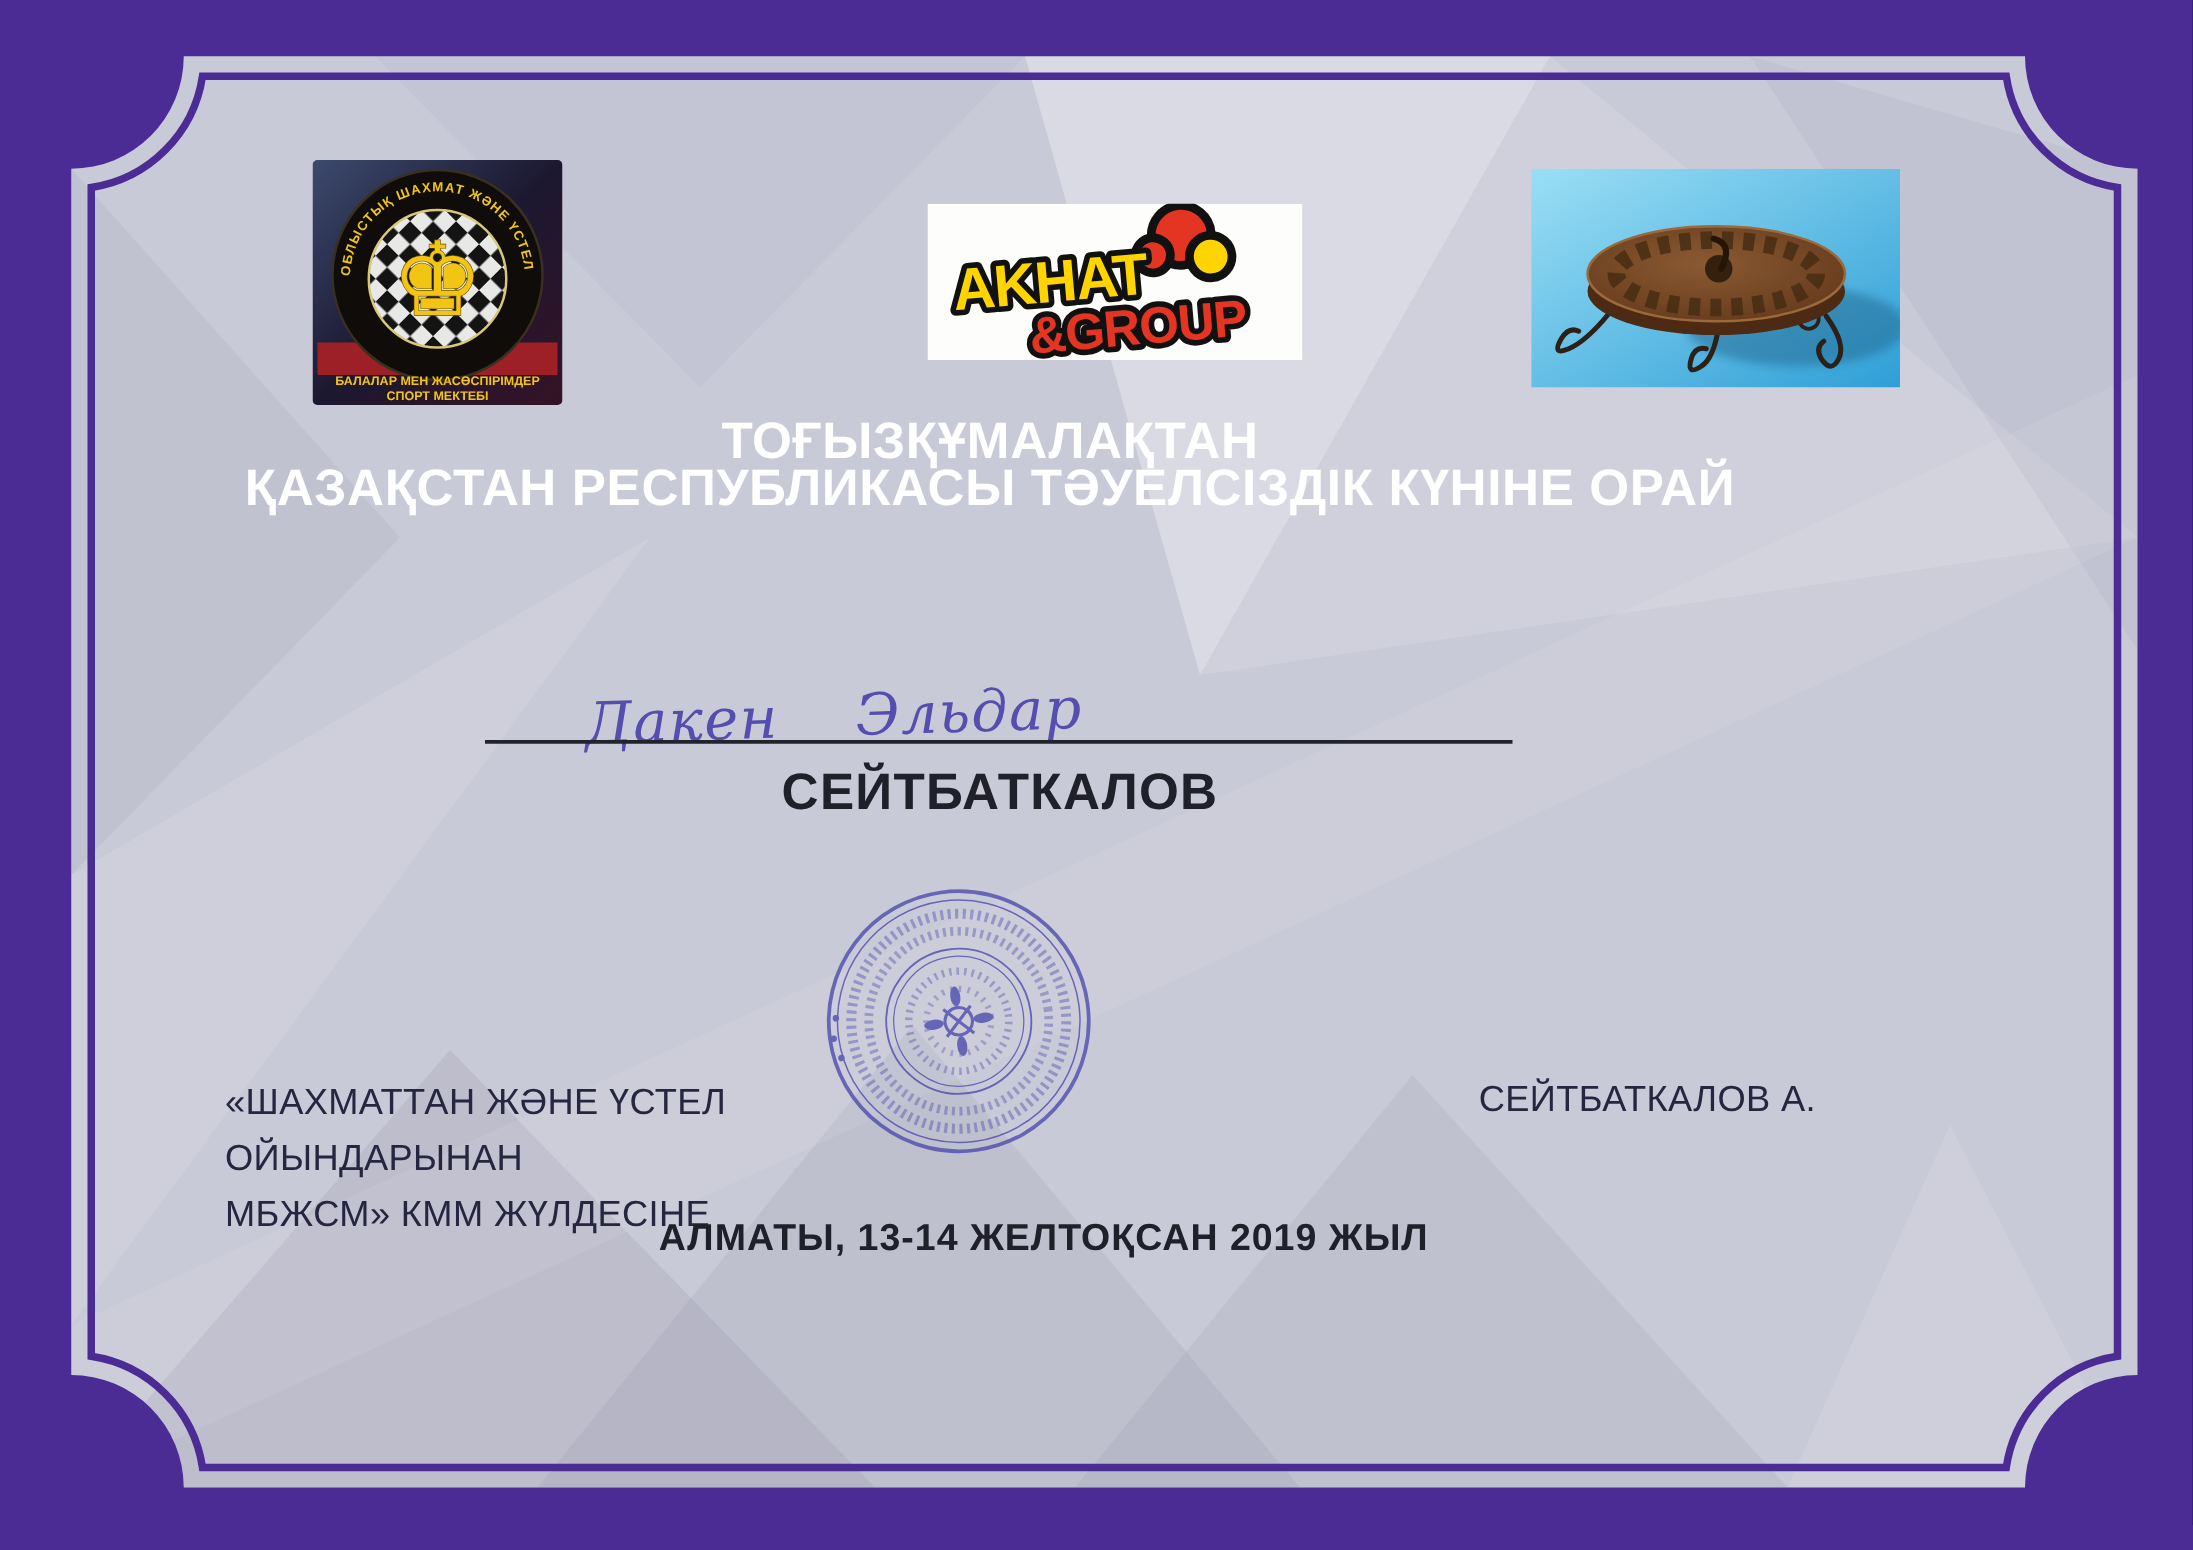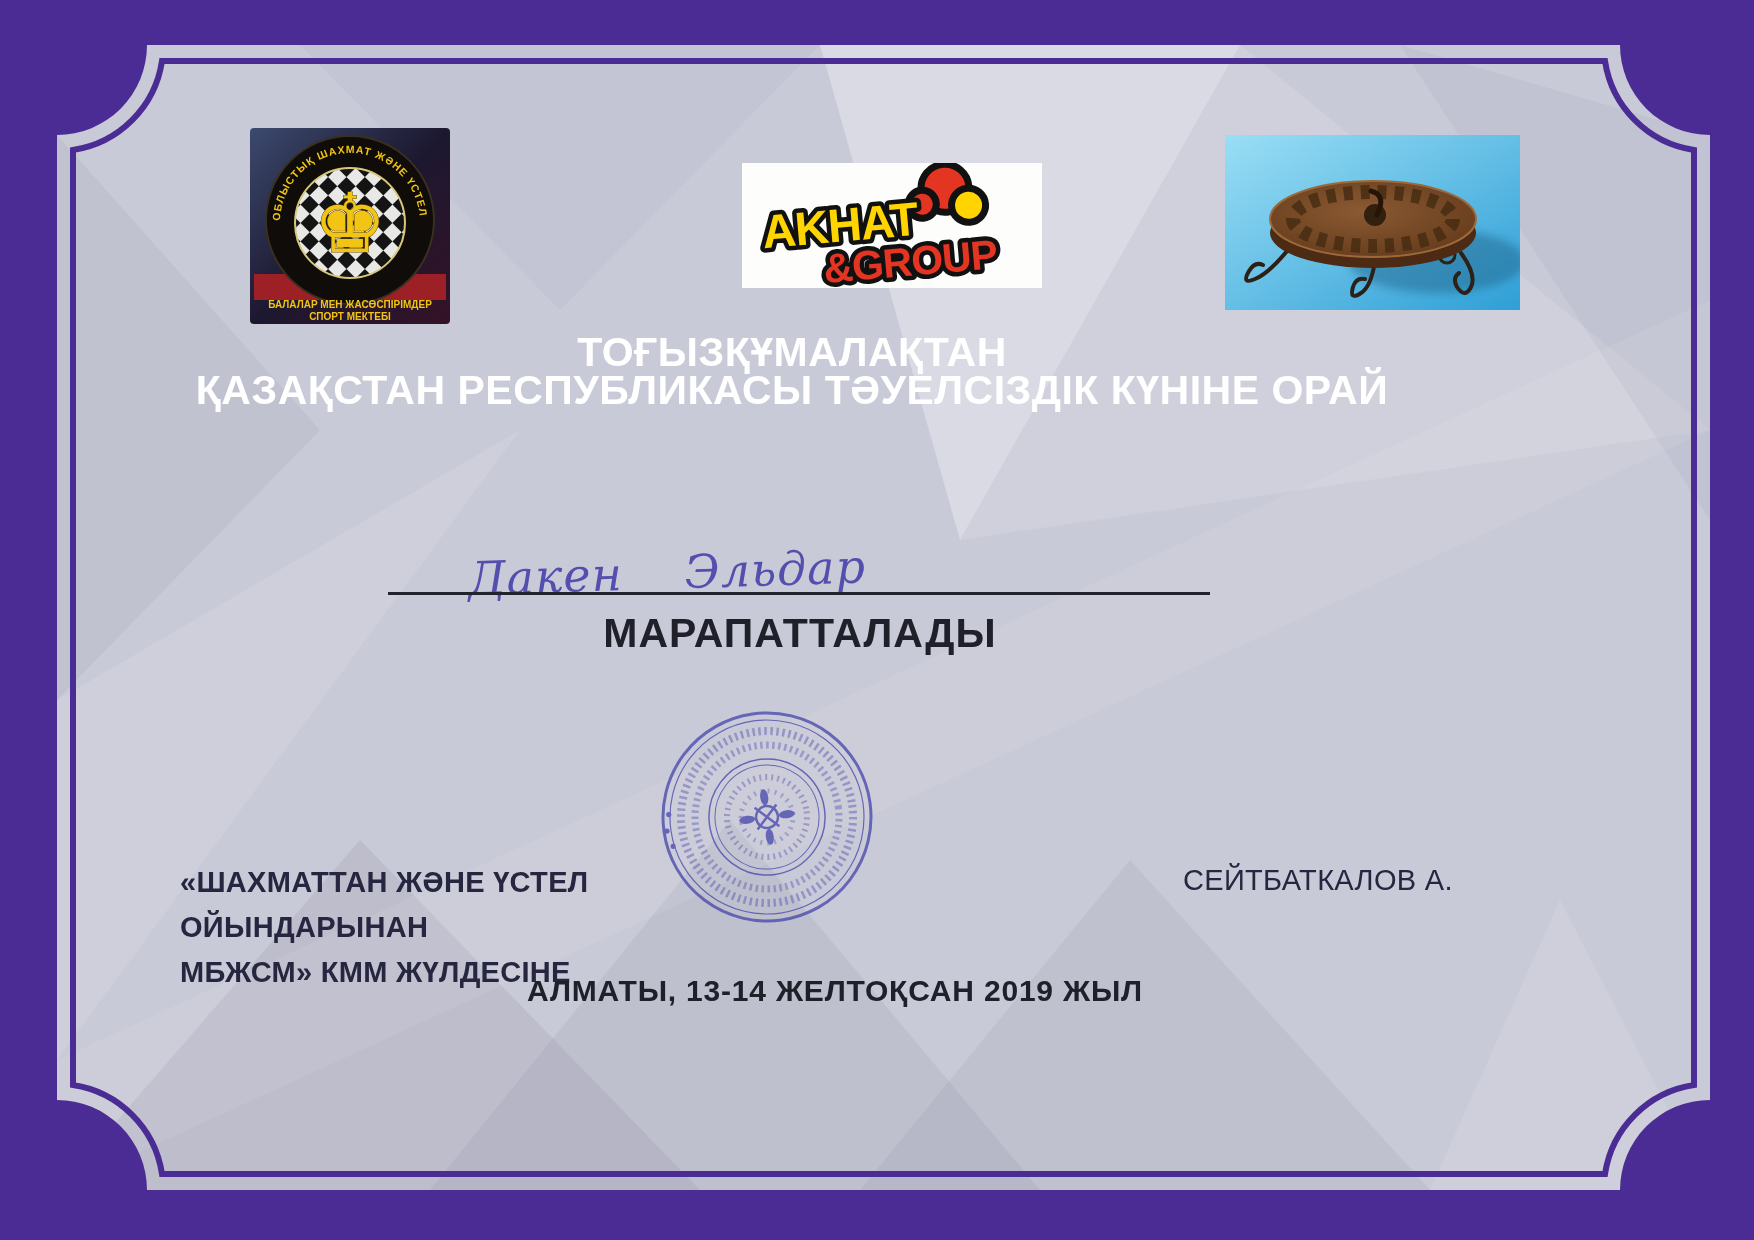--- a/index.html
+++ b/index.html
@@ -29,21 +29,21 @@
     font-size:46px;color:#544fae;transform:rotate(-1.8deg);
     word-spacing:46px;letter-spacing:1px;
   }
   .sign-rule{
     position:absolute;left:388px;top:592px;width:822px;height:3px;
     background:#23232e;
   }
   
   .signatory{
     position:absolute;left:180px;top:860px;width:600px;
-    font-weight:700;font-size:29px;color:#262640;line-height:1.55;
+    font-weight:400;font-size:29px;color:#262640;line-height:1.55;
     letter-spacing:.3px;
   }
   .signatory-name{
     position:absolute;left:1183px;top:864px;width:420px;
     font-weight:400;font-size:29px;color:#262640;letter-spacing:.3px;
   }
   .footer-line{
     position:absolute;left:57px;top:974px;width:1486px;text-align:center;
     font-weight:700;font-size:30px;color:#20202b;letter-spacing:.8px;margin-left:35px;
   }
@@ -151,21 +151,21 @@
     <circle cx="150" cy="80" r="11" fill="#33200e"></circle>
     <path d="M152,80 q10,-20 -6,-24" stroke="#241507" stroke-width="5" fill="none" stroke-linecap="round"></path>
   </svg>
 
   <div class="title-line" style="top:330px">ТОҒЫЗҚҰМАЛАҚТАН</div>
   <div class="title-line" style="top:368px">ҚАЗАҚСТАН РЕСПУБЛИКАСЫ ТӘУЕЛСІЗДІК КҮНІНЕ ОРАЙ</div>
 
   <div class="handwriting">Дакен Эльдар</div>
   <div class="sign-rule"></div>
 
-  <div class="award-line" style="top:610px">МАРАПАТТАЛАДЫ</div>
+  <div class="award-line" style="top:610px">СЕЙТБАТКАЛОВ</div>
 
   <div class="signatory">
     <div>«ШАХМАТТАН ЖӘНЕ ҮСТЕЛ ОЙЫНДАРЫНАН</div>
     <div>МБЖСМ» КММ ЖҮЛДЕСІНЕ</div>
   </div>
   <div class="signatory-name">СЕЙТБАТКАЛОВ А.</div>
 
   <svg id="stamp" width="230" height="230" viewBox="0 0 230 230">
     <g stroke="#4a4aad" fill="none">
       <circle cx="115" cy="115" r="104" stroke-width="3"></circle>

